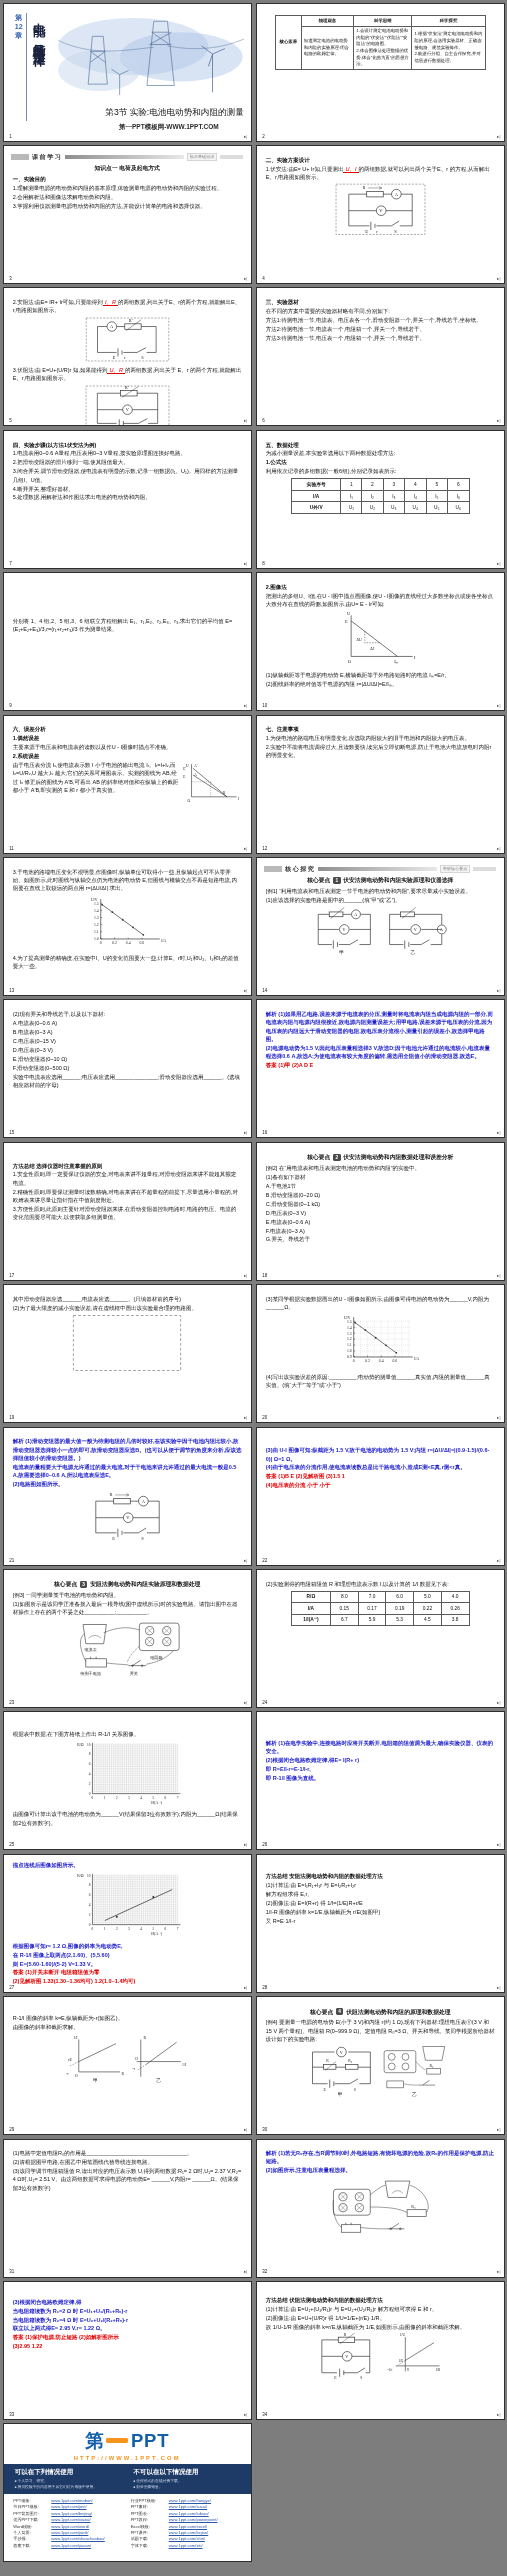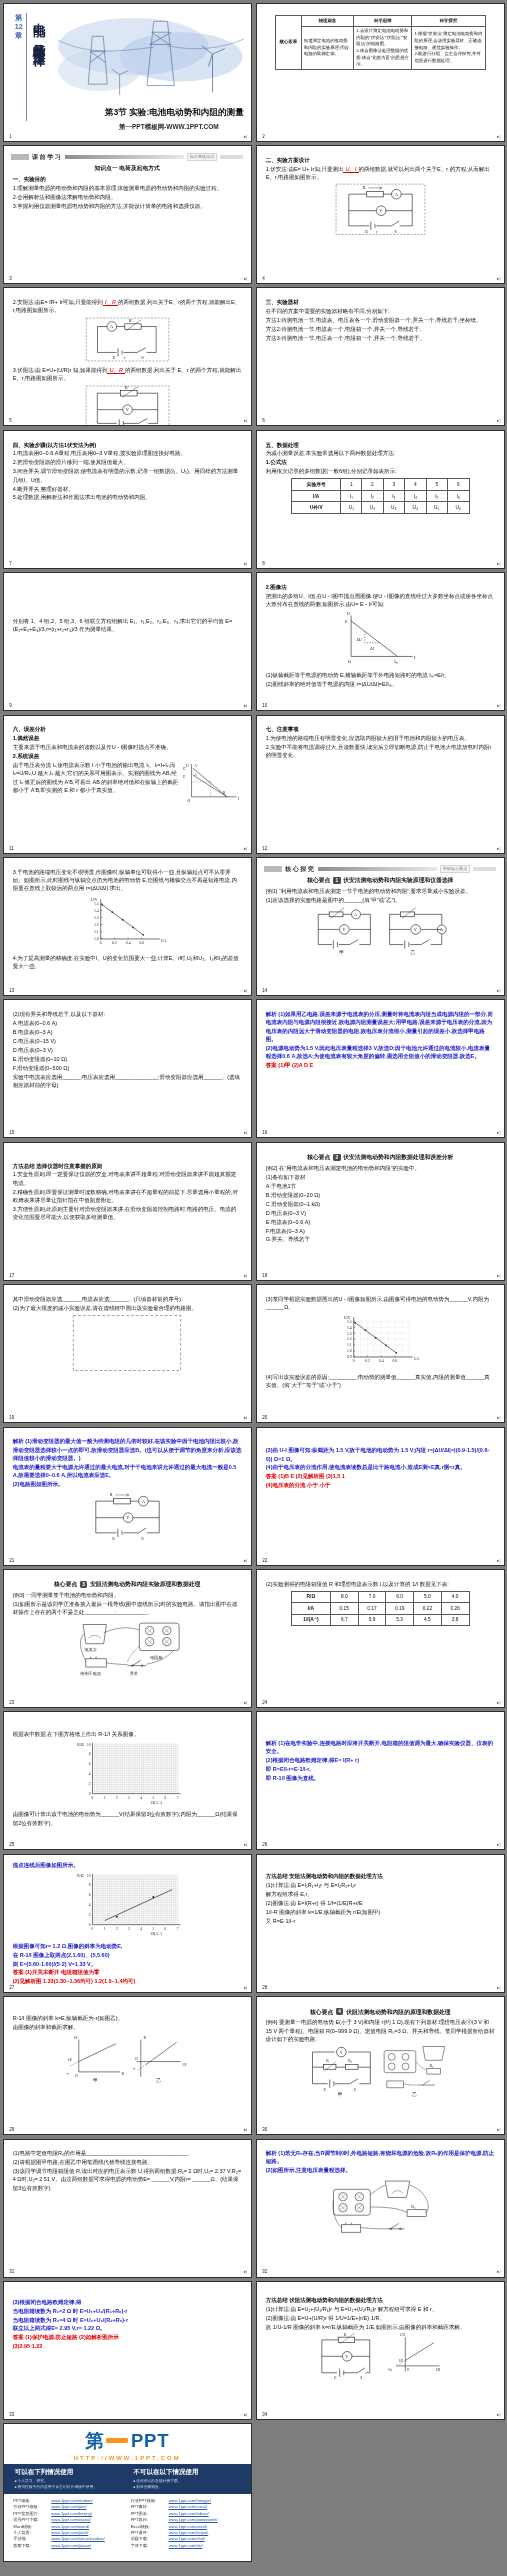--- a/index.html
+++ b/index.html
@@ -29,21 +29,21 @@
   table.t th{font-weight:bold;text-align:center;}
   table.t td.corner{font-weight:bold;width:20.6px;text-align:center;}
   table.t2{border-collapse:collapse;margin:2.7px auto;width:78%;}
   table.t2 td{border:0.7px solid #5a5a5a;font-size:4.8px;padding:1.7px 2.1px;text-align:center;color:#111;}
   table.t2 tr td:first-child{font-weight:bold;}
   
   .tslide .chapcol{position:absolute;left:11px;top:9.6px;display:flex;}
   .chapnums{display:flex;flex-direction:column;align-items:center;color:#3a66b0;font-weight:bold;font-size:7.2px;line-height:1.25;}
   .chapdiv{width:0.7px;background:#7a8aa8;height:108px;margin:0 3.4px;}
   .bigtitle{writing-mode:vertical-rl;text-orientation:upright;font-weight:bold;font-size:12.4px;color:#1b2340;letter-spacing:2.1px;height:117px;}
-  .tcap{position:absolute;right:6.9px;bottom:22px;font-size:8.6px;font-weight:bold;color:#101010;}
+  .tcap{position:absolute;right:6.9px;bottom:22px;font-size:8.6px;font-weight:normal;color:#101010;}
   .tsite{position:absolute;right:32px;bottom:9px;font-size:6.5px;font-weight:bold;color:#2b2b2b;}
   .splash{position:absolute;left:47px;top:5.5px;}
   
   .promo{display:flex;flex-direction:column;height:100%;}
   .plogo{flex:0 0 40px;display:flex;flex-direction:column;align-items:center;justify-content:center;}
   .plrow{display:flex;align-items:center;}
   .plzh{font-size:18.5px;font-weight:bold;color:#1460a8;}
   .pldash{width:22px;height:5.5px;background:#f7941d;border-radius:1.4px;margin:0 2.7px;}
   .plppt{font-size:18.5px;font-weight:bold;color:#1460a8;letter-spacing:0.7px;}
   .plurl{font-size:5.8px;font-weight:bold;color:#f7941d;letter-spacing:2.1px;margin-top:1.4px;}

